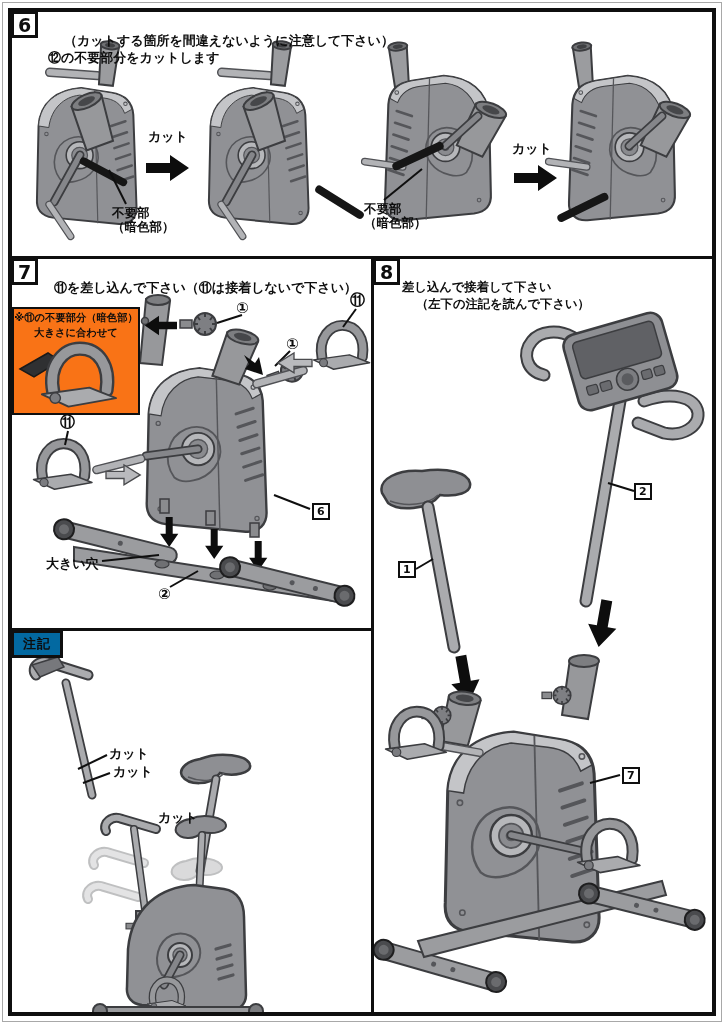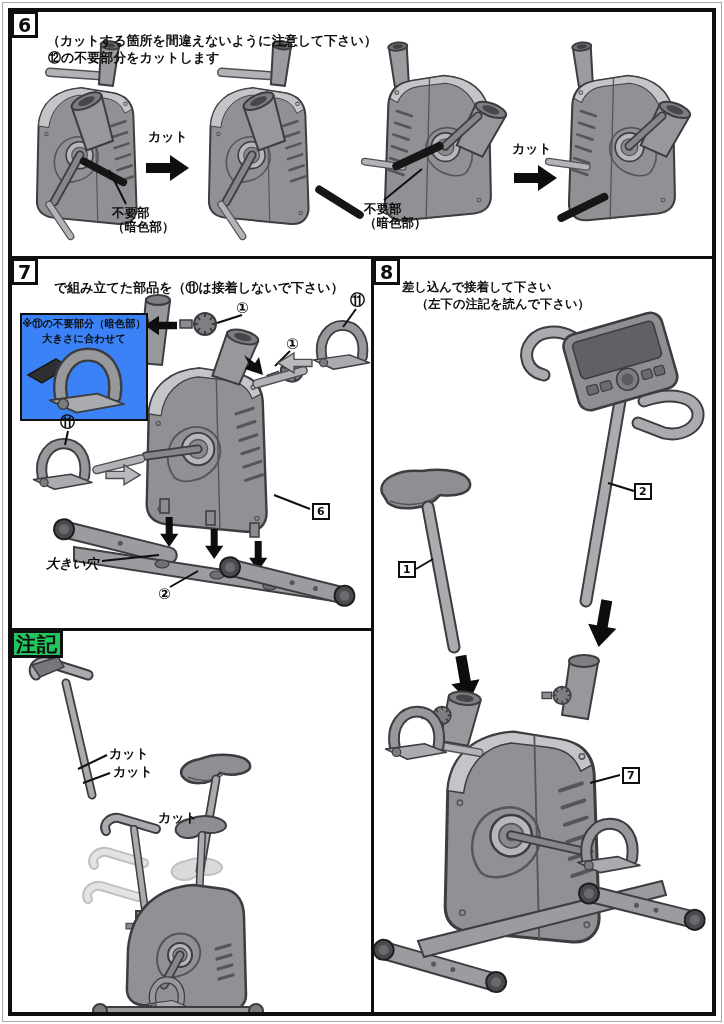--- a/index.html
+++ b/index.html
@@ -9,34 +9,34 @@
   .frame{position:absolute;left:8px;top:8px;width:708px;height:1008px;border:4px solid #0f0f0f;box-sizing:border-box;}
   .panel{position:absolute;box-sizing:border-box;background:#fff;}
   .panel6{left:0;top:0;width:700px;height:247px;border-bottom:3px solid #0f0f0f;}
   .panel7{left:0;top:247px;width:362px;height:372px;border-right:3px solid #0f0f0f;border-bottom:3px solid #0f0f0f;}
   .panelNote{left:0;top:619px;width:362px;height:381px;border-right:3px solid #0f0f0f;}
   .panel8{left:362px;top:247px;width:338px;height:753px;}
   .stepnum{position:absolute;left:-1px;top:-1px;width:27px;height:27px;border:3px solid #0f0f0f;
            background:#fff;display:flex;align-items:center;justify-content:center;
            font-size:19px;font-weight:bold;box-sizing:border-box;z-index:5;}
   .notetitle{position:absolute;left:-1px;top:-1px;width:52px;height:28px;border:3px solid #0f0f0f;
-           background:#22c55e;display:flex;align-items:center;justify-content:center;
-           font-size:20px;font-weight:bold;box-sizing:border-box;z-index:5;letter-spacing:1px;}
+           background:#0369a1;display:flex;align-items:center;justify-content:center;
+           font-size:13px;font-weight:bold;box-sizing:border-box;z-index:5;letter-spacing:1px;}
   .htext{position:absolute;font-weight:bold;font-size:13px;line-height:17px;white-space:nowrap;z-index:4;}
   .htext.small{font-size:12.3px;}
   .bref{display:inline-block;border:2px solid #0f0f0f;padding:0 2px;font-size:10.5px;line-height:12px;
         font-weight:bold;margin:0 1px;position:relative;top:-1px;background:#fff;}
   .lbl{position:absolute;font-weight:bold;font-size:13px;white-space:nowrap;z-index:4;}
   .lbl2{position:absolute;font-weight:bold;font-size:12.5px;line-height:14px;white-space:nowrap;z-index:4;}
   .clbl{position:absolute;font-weight:bold;font-size:15px;z-index:4;}
   .blbl{position:absolute;border:2px solid #0f0f0f;background:#fff;font-size:11px;font-weight:bold;
         line-height:13px;padding:0 3px;z-index:4;}
   .art{position:absolute;left:0;top:0;z-index:1;}
-  .nbox{position:absolute;left:0;top:54px;width:128px;height:108px;border:2.5px solid #0f0f0f;
-        box-sizing:border-box;z-index:3;background:#3b82f6;margin-left:8px;}
+  .nbox{position:absolute;left:0;top:48px;width:128px;height:108px;border:2.5px solid #0f0f0f;
+        box-sizing:border-box;z-index:3;background:#f97316;}
   .nbox .t{font-size:10.3px;font-weight:bold;text-align:center;line-height:13px;margin-top:2px;}
   
   .pbody{fill:#909195;stroke:#3c3d40;stroke-width:2.5;stroke-linejoin:round}
   .pband{fill:#c4c5c8;stroke:#3c3d40;stroke-width:1.2}
   .pline{fill:none;stroke:#55565a;stroke-width:1.5}
   .chub1{fill:#b6b7ba;stroke:#3c3d40;stroke-width:2}
   .chub2{fill:#8a8b8f;stroke:#55565a;stroke-width:1.5}
   .chub3{fill:#5c5d61}
   .pteard{fill:none;stroke:#55565a;stroke-width:2}
   .vents path{stroke:#55565a;stroke-width:3.2;stroke-linecap:round;fill:none}
@@ -116,21 +116,21 @@
           <circle cx="0" cy="0" r="5" fill="#6a6b6e"></circle>
         </g>
   </defs>
 </svg>
 
 <div class="frame">
 
   <div class="panel panel6">
     <div class="stepnum">6</div>
     <div class="htext" style="left:36px;top:3px;margin-top:34px;">⑫の不要部分をカットします</div>
-    <div class="htext" style="left:35px;top:20px;">（カットする箇所を間違えないように注意して下さい）</div>
+    <div class="htext" style="left:52px;top:20px;">（カットする箇所を間違えないように注意して下さい）</div>
 
     <svg class="art" width="700" height="244" viewBox="0 0 700 244">
 
       <g>
         <use href="#rodL" transform="translate(34,56) rotate(4)"></use>
         <use href="#post" transform="translate(86,24) rotate(6)"></use>
         <use href="#bikebody" transform="translate(6,65) scale(0.79)"></use>
         <use href="#cone" transform="translate(50,88) rotate(-24)"></use>
         <path class="crank-o" d="M68,143 L42,190"></path>
             <path class="crank-i" d="M68,143 L42,190"></path>
@@ -183,21 +183,21 @@
       <span>（暗色部）</span>
     </div>
     <div class="lbl2" style="left:352px;top:190px;">
       <span>不要部</span><br>
       <span>（暗色部）</span>
     </div>
   </div>
 
   <div class="panel panel7">
     <div class="stepnum">7</div>
-    <div class="htext" style="left:42px;top:20px;">で組み立てた部品を（⑪は接着しないで下さい）</div>
+    <div class="htext" style="left:42px;top:20px;">⑪を差し込んで下さい（⑪は接着しないで下さい）</div>
 
     <div class="nbox">
       <div class="t">※⑪の不要部分（暗色部）</div>
       <div class="t">大きさに合わせて</div>
       <svg width="123" height="72" viewBox="0 0 123 72">
         <path d="M6,30 L34,14 L46,22 L20,38 Z" fill="#2f3032" stroke="#1a1a1a" stroke-width="1.5"></path>
         <use href="#pedal" transform="translate(26,4) scale(0.95)"></use>
       </svg>
     </div>
 
@@ -262,21 +262,21 @@
       </g>
       <path class="ptr" d="M90,302 L147,296"></path>
       <path class="ptr" d="M158,328 L186,312"></path>
       <path class="ptr" d="M298,250 L262,236"></path>
     </svg>
 
     <span class="clbl" style="left:224px;top:40px;">①</span>
     <span class="clbl" style="left:274px;top:76px;">①</span>
     <span class="clbl" style="left:338px;top:32px;">⑪</span>
     <span class="clbl" style="left:48px;top:154px;">⑪</span>
-    <span class="lbl" style="left:34px;top:296px;font-style:italic;">大きい穴</span>
+    <span class="lbl" style="left:34px;top:296px;">大きい穴</span>
     <span class="clbl" style="left:146px;top:326px;">②</span>
     <span class="blbl" style="left:300px;top:244px;">6</span>
   </div>
 
   <div class="panel panelNote">
     <div class="notetitle">注記</div>
 
     <svg class="art" width="362" height="381" viewBox="0 0 362 381">
 
       <g>

